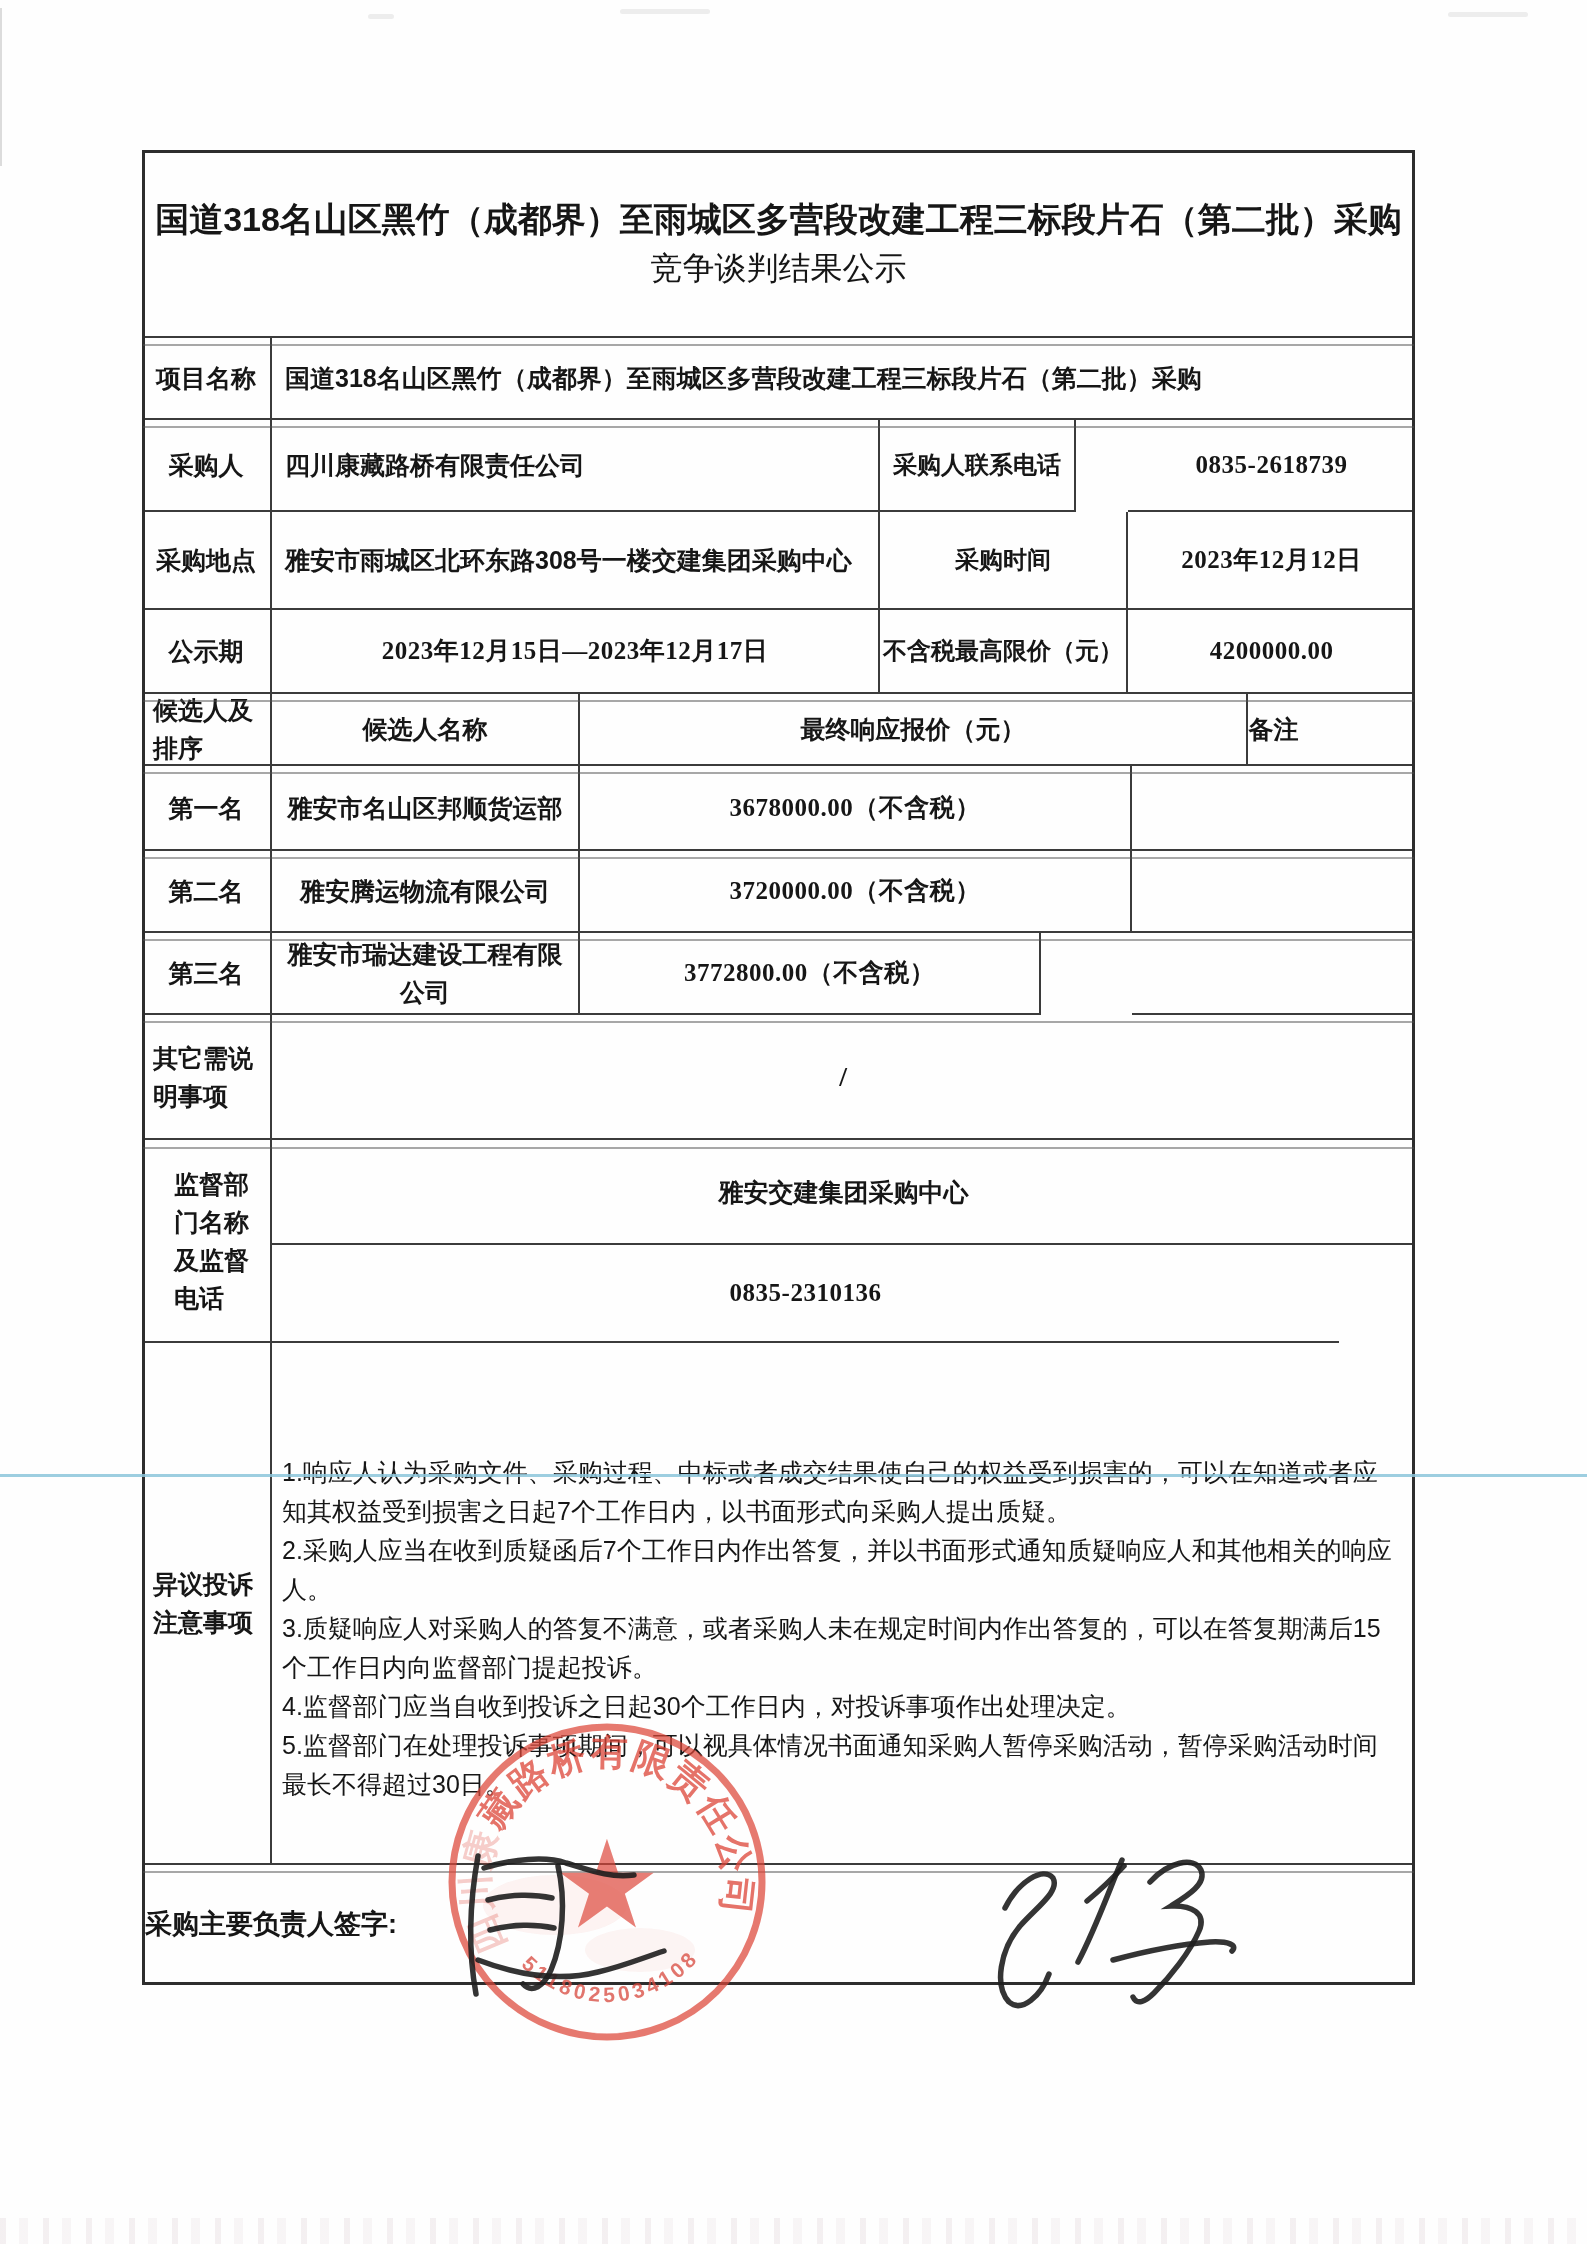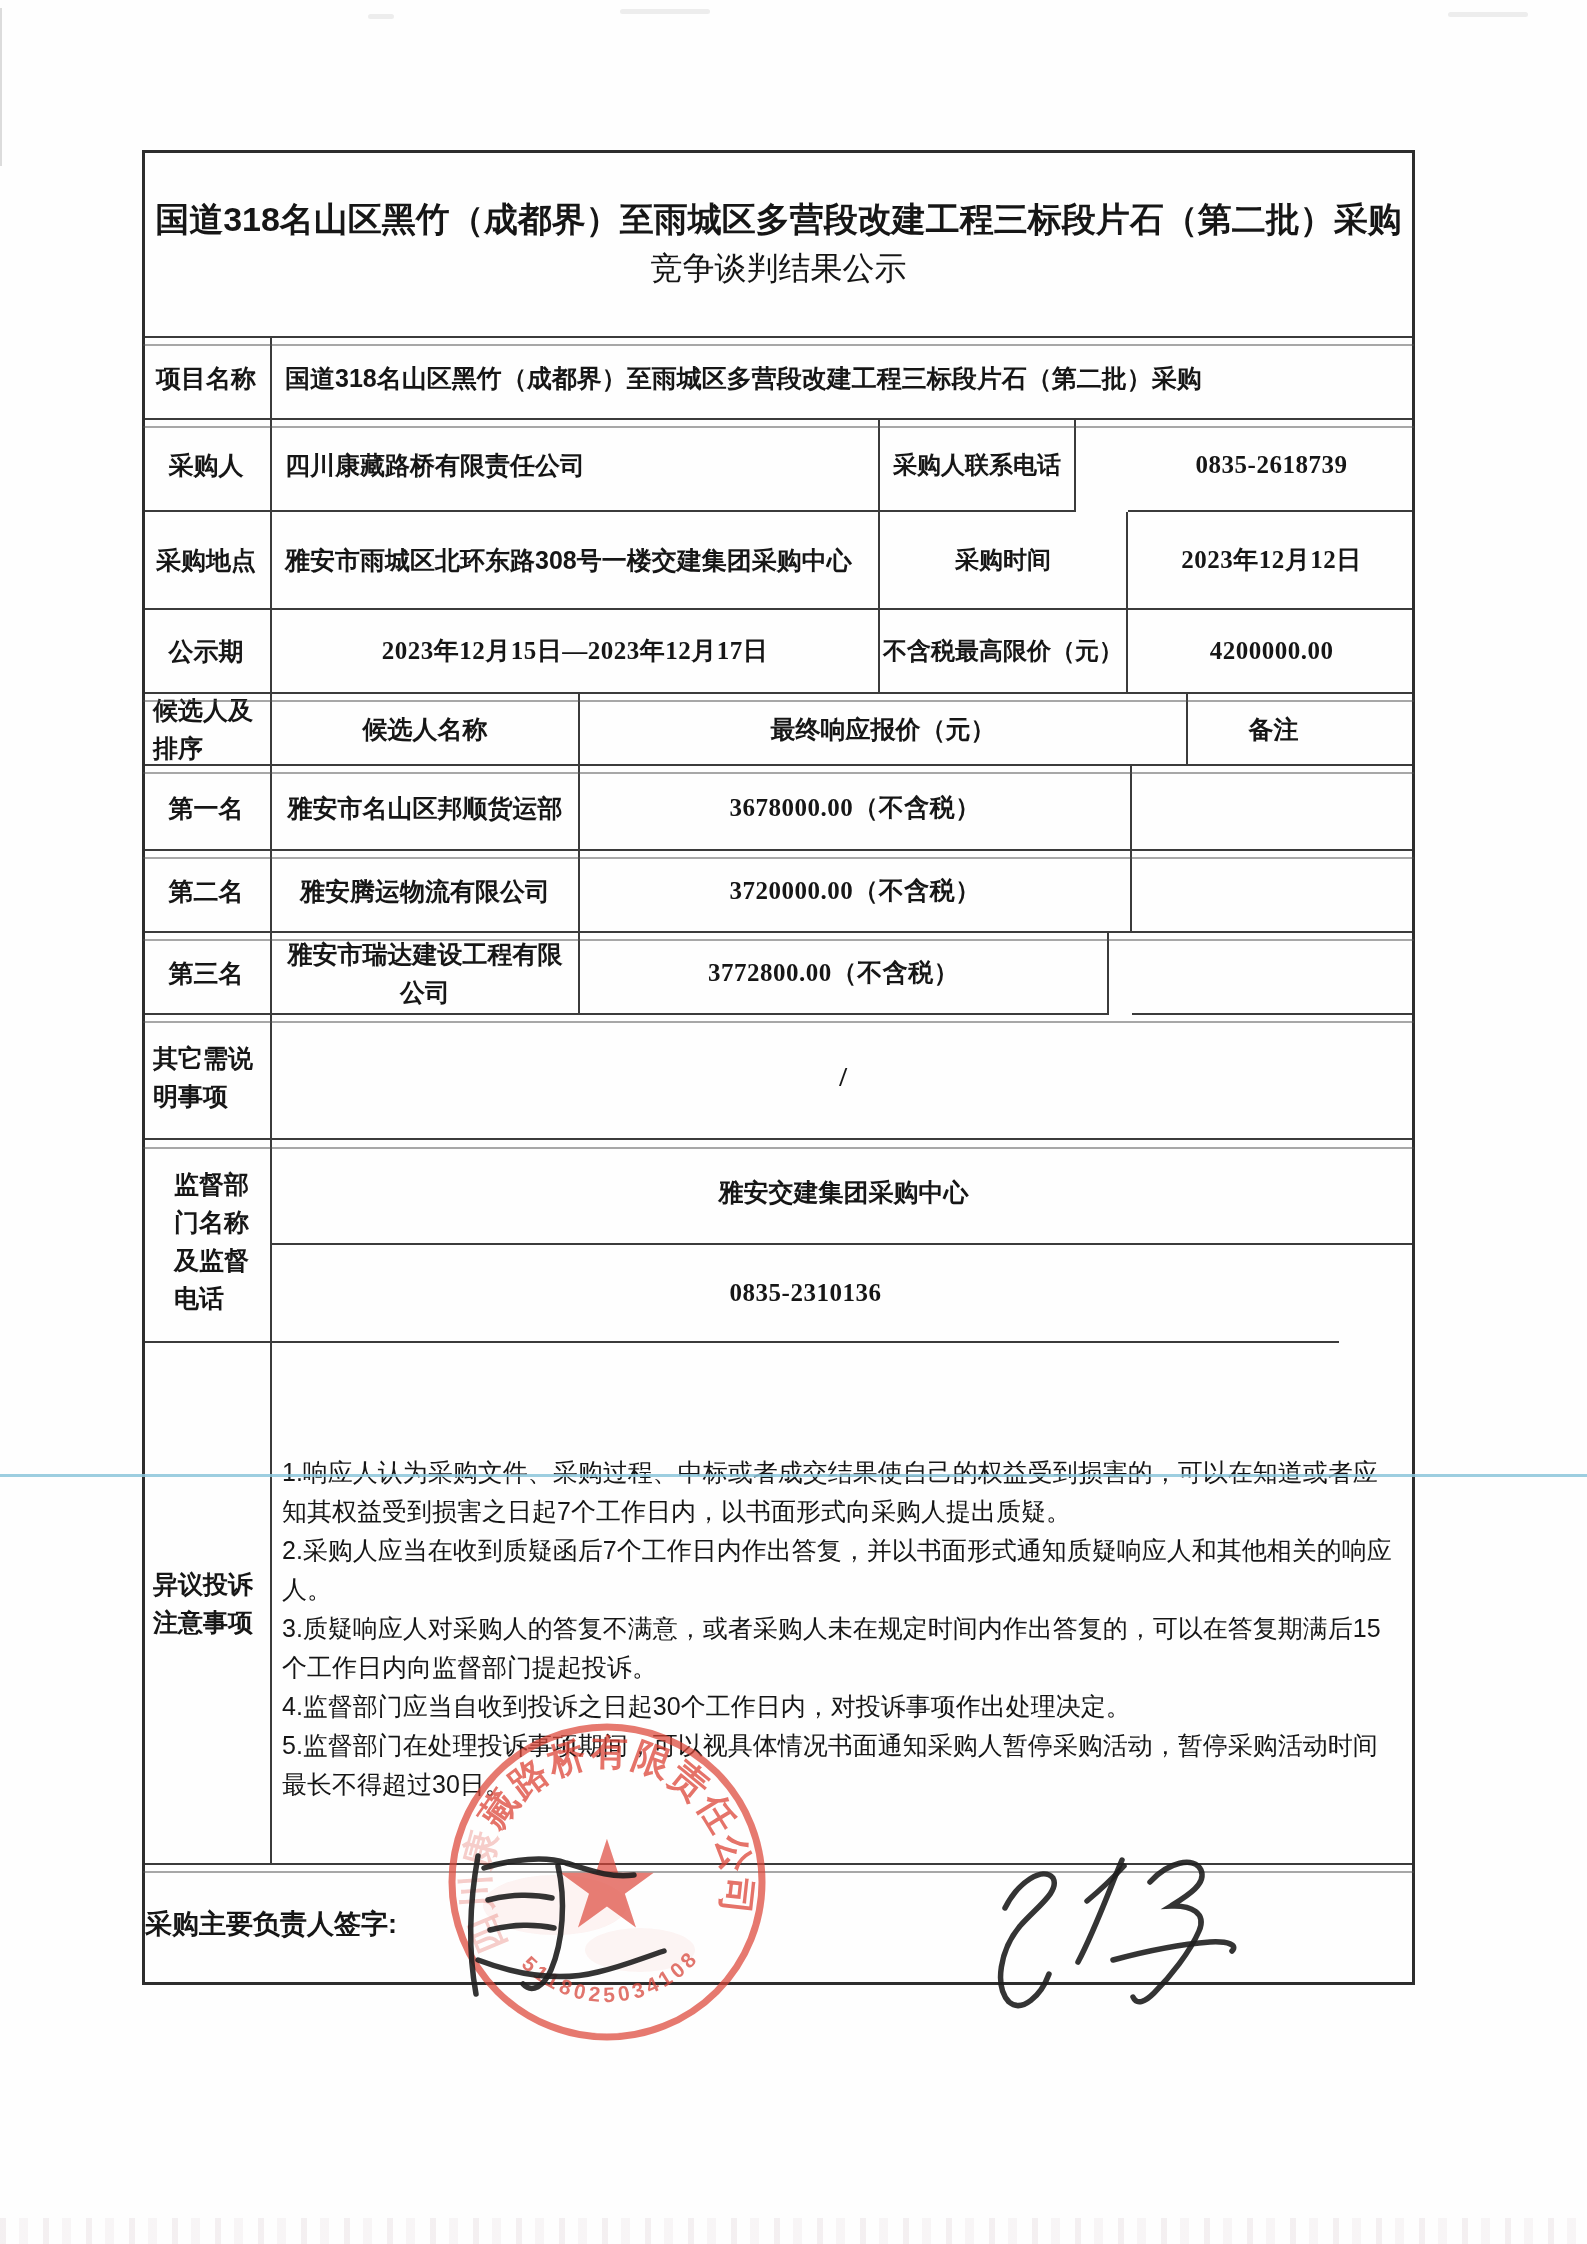--- a/index.html
+++ b/index.html
@@ -72,36 +72,36 @@
 
   <div class="cell lbl" style="left:142px;top:610px;width:130px;height:84px;">公示期</div>
   <div class="cell num" style="left:272px;top:610px;width:608px;height:84px;">2023年12月15日—2023年12月17日</div>
   <div class="cell small" style="left:880px;top:610px;width:248px;height:84px;">不含税最高限价（元）</div>
   <div class="cell noR num" style="left:1128px;top:610px;width:287px;height:84px;">4200000.00</div>
 
   <div class="cell lbl" style="left:142px;top:694px;width:130px;height:72px;">
     <span class="wrap4">候选人及排序</span>
   </div>
   <div class="cell lbl" style="left:272px;top:694px;width:308px;height:72px;">候选人名称</div>
-  <div class="cell lbl" style="left:580px;top:694px;width:608px;height:72px;">最终响应报价（元）</div>
+  <div class="cell lbl" style="left:580px;top:694px;width:668px;height:72px;">最终响应报价（元）</div>
   <div class="cell noR lbl" style="left:1132px;top:694px;width:283px;height:72px;">备注</div>
 
   <div class="cell lbl" style="left:142px;top:766px;width:130px;height:85px;">第一名</div>
   <div class="cell" style="left:272px;top:766px;width:308px;height:85px;">雅安市名山区邦顺货运部</div>
   <div class="cell num" style="left:580px;top:766px;width:552px;height:85px;">3678000.00（不含税）</div>
   <div class="cell noR" style="left:1132px;top:766px;width:283px;height:85px;"></div>
 
   <div class="cell lbl" style="left:142px;top:851px;width:130px;height:82px;">第二名</div>
   <div class="cell" style="left:272px;top:851px;width:308px;height:82px;">雅安腾运物流有限公司</div>
   <div class="cell num" style="left:580px;top:851px;width:552px;height:82px;">3720000.00（不含税）</div>
   <div class="cell noR" style="left:1132px;top:851px;width:283px;height:82px;"></div>
 
   <div class="cell lbl" style="left:142px;top:933px;width:130px;height:82px;">第三名</div>
   <div class="cell" style="left:272px;top:933px;width:308px;height:82px;padding:0 14px;">雅安市瑞达建设工程有限公司</div>
-  <div class="cell num" style="left:560px;top:933px;width:549px;height:82px;">3772800.00（不含税）</div>
+  <div class="cell num" style="left:580px;top:933px;width:461px;height:82px;">3772800.00（不含税）</div>
   <div class="cell noR" style="left:1132px;top:933px;width:283px;height:82px;"></div>
 
   <div class="cell lbl" style="left:142px;top:1015px;width:130px;height:125px;">
     <span class="wrap4">其它需说明事项</span>
   </div>
   <div class="cell noR num" style="left:272px;top:1015px;width:1143px;height:125px;font-size:28px;">/</div>
 
   <div class="cell lbl" style="left:142px;top:1140px;width:130px;height:203px;padding-left:32px;">
     <span class="wrap4">监督部门名称及监督电话</span>
   </div>

